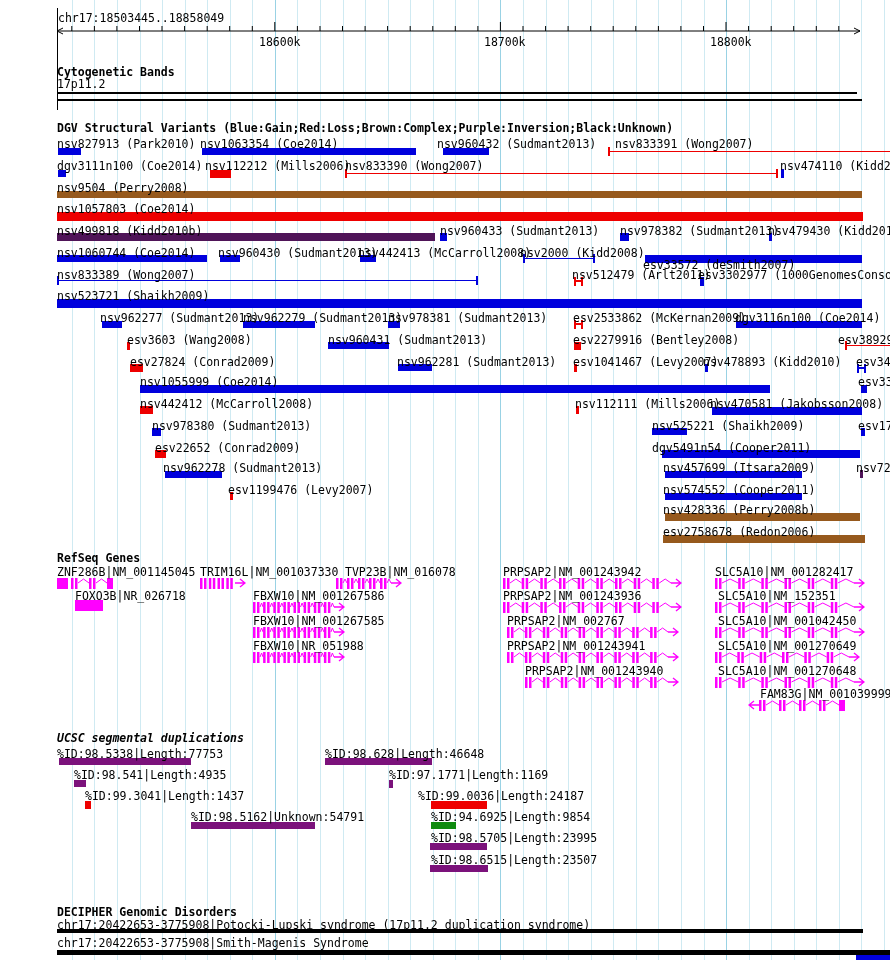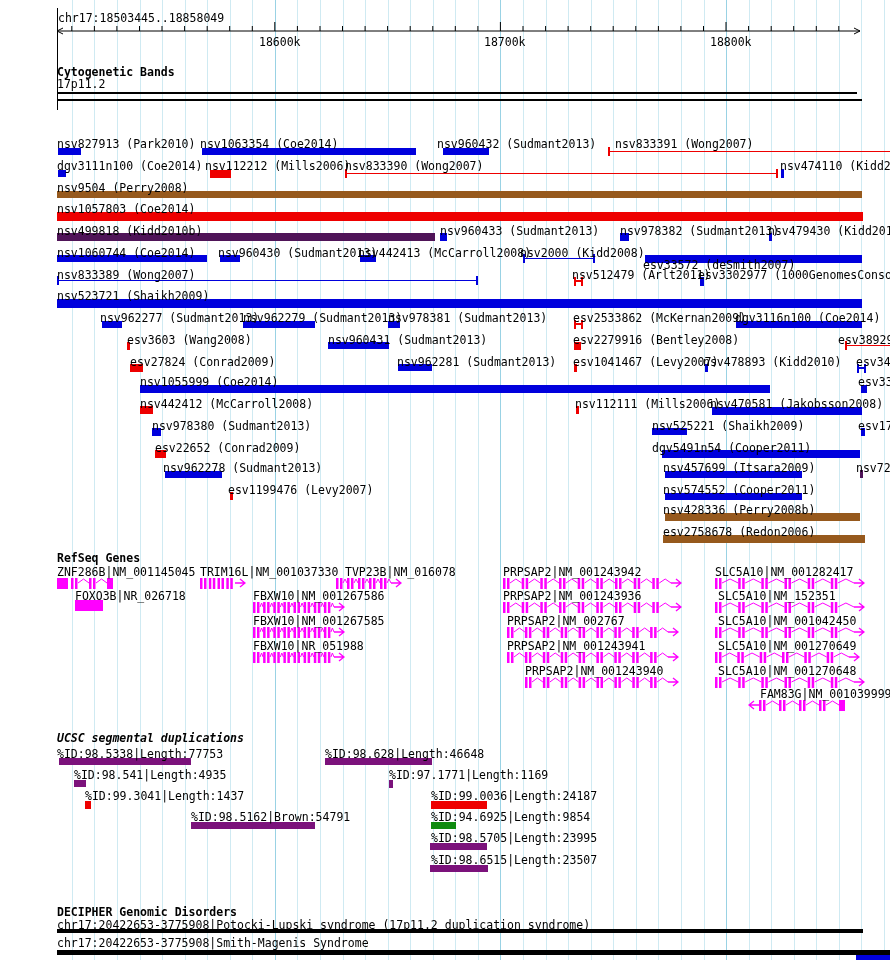--- a/index.html
+++ b/index.html
@@ -65,20 +65,21 @@
         <path d="M 57,31 L 860,31 M 63,28 L 57,31 L 63,34 M 854,28 L 860,31 L 854,34 M 71.8,31 L 71.8,26 M 94.4,31 L 94.4,26 M 116.9,31 L 116.9,26 M 139.5,31 L 139.5,26 M 162.0,31 L 162.0,26 M 184.6,31 L 184.6,26 M 207.2,31 L 207.2,26 M 229.7,31 L 229.7,26 M 252.3,31 L 252.3,26 M 274.8,31 L 274.8,22 M 297.4,31 L 297.4,26 M 320.0,31 L 320.0,26 M 342.5,31 L 342.5,26 M 365.1,31 L 365.1,26 M 387.6,31 L 387.6,26 M 410.2,31 L 410.2,26 M 432.8,31 L 432.8,26 M 455.3,31 L 455.3,26 M 477.9,31 L 477.9,26 M 500.4,31 L 500.4,22 M 523.0,31 L 523.0,26 M 545.6,31 L 545.6,26 M 568.1,31 L 568.1,26 M 590.7,31 L 590.7,26 M 613.2,31 L 613.2,26 M 635.8,31 L 635.8,26 M 658.4,31 L 658.4,26 M 680.9,31 L 680.9,26 M 703.5,31 L 703.5,26 M 726.0,31 L 726.0,22 M 748.6,31 L 748.6,26 M 771.2,31 L 771.2,26 M 793.7,31 L 793.7,26 M 816.3,31 L 816.3,26 M 838.8,31 L 838.8,26" stroke="#000" fill="none" stroke-width="1"></path>
       </svg>
       <div class="lbl" style="left: 259px; top: 36px; text-align: right;">18600k</div>
       <div class="lbl" style="left: 484px; top: 36px;">18700k</div>
       <div class="lbl" style="left: 710px; top: 36px;">18800k</div>
     </div>
 
   <div class="hdr" style="left:57px;top:66px;">Cytogenetic Bands</div>
   <div class="lbl" style="left:57px;top:78px;">17p11.2</div>
 
+  <div class="hdr" style="left:57px;top:122px;">DGV Structural Variants (Blue:Gain;Red:Loss;Brown:Complex;Purple:Inversion;Black:Unknown)</div>
   <div class="hdr" style="left:57px;top:552px;">RefSeq Genes</div>
   <div class="hdr" style="left:57px;top:732px;font-style:italic;">UCSC segmental duplications</div>
   <div class="hdr" style="left:57px;top:906px;">DECIPHER Genomic Disorders</div>
 
   <div id="tracks">
       <div class="glyph" style="left: 57px; top: 92px; width: 800px; height: 2px; background: rgb(0, 0, 0);"></div>
       <div class="glyph" style="left: 57px; top: 99px; width: 805px; height: 2px; background: rgb(0, 0, 0);"></div>
       <div class="lbl" style="left: 57px; top: 138px;">nsv827913 (Park2010)</div>
       <div class="glyph" style="left: 58px; top: 148px; width: 23px; height: 7px; background: rgb(0, 0, 221);"></div>
       <div class="lbl" style="left: 200px; top: 138px;">nsv1063354 (Coe2014)</div>
@@ -661,23 +662,23 @@
       <div class="lbl" style="left: 57px; top: 748px;">%ID:98.5338|Length:77753</div>
       <div class="glyph" style="left: 59px; top: 758px; width: 132px; height: 7px; background: rgb(123, 18, 123);"></div>
       <div class="lbl" style="left: 325px; top: 748px;">%ID:98.628|Length:46648</div>
       <div class="glyph" style="left: 325px; top: 758px; width: 107px; height: 7px; background: rgb(123, 18, 123);"></div>
       <div class="lbl" style="left: 74px; top: 769px;">%ID:98.541|Length:4935</div>
       <div class="glyph" style="left: 74px; top: 780px; width: 12px; height: 7px; background: rgb(123, 18, 123);"></div>
       <div class="lbl" style="left: 389px; top: 769px;">%ID:97.1771|Length:1169</div>
       <div class="glyph" style="left: 389px; top: 780px; width: 4px; height: 8px; background: rgb(123, 18, 123);"></div>
       <div class="lbl" style="left: 85px; top: 790px;">%ID:99.3041|Length:1437</div>
       <div class="glyph" style="left: 85px; top: 801px; width: 6px; height: 8px; background: rgb(238, 0, 0);"></div>
-      <div class="lbl" style="left: 431px; top: 790px; text-align: center;">%ID:99.0036|Length:24187</div>
+      <div class="lbl" style="left: 418px; top: 790px; text-align: center;">%ID:99.0036|Length:24187</div>
       <div class="glyph" style="left: 431px; top: 801px; width: 56px; height: 8px; background: rgb(238, 0, 0);"></div>
-      <div class="lbl" style="left: 191px; top: 811px;">%ID:98.5162|Brown:54791</div>
+      <div class="lbl" style="left: 191px; top: 811px;">%ID:98.5162|Unknown:54791</div>
       <div class="glyph" style="left: 191px; top: 822px; width: 124px; height: 7px; background: rgb(123, 18, 123);"></div>
       <div class="lbl" style="left: 431px; top: 811px;">%ID:94.6925|Length:9854</div>
       <div class="glyph" style="left: 431px; top: 822px; width: 25px; height: 7px; background: rgb(15, 138, 15);"></div>
       <div class="lbl" style="left: 431px; top: 832px;">%ID:98.5705|Length:23995</div>
       <div class="glyph" style="left: 430px; top: 843px; width: 57px; height: 7px; background: rgb(123, 18, 123);"></div>
       <div class="lbl" style="left: 431px; top: 854px;">%ID:98.6515|Length:23507</div>
       <div class="glyph" style="left: 430px; top: 865px; width: 58px; height: 7px; background: rgb(123, 18, 123);"></div>
       <div class="lbl" style="left: 57px; top: 919px;">chr17:20422653-3775908|Potocki-Lupski syndrome (17p11.2 duplication syndrome)</div>
       <div class="glyph" style="left: 57px; top: 929px; width: 806px; height: 4px; background: rgb(0, 0, 0);"></div>
       <div class="lbl" style="left: 57px; top: 937px;">chr17:20422653-3775908|Smith-Magenis Syndrome</div>

